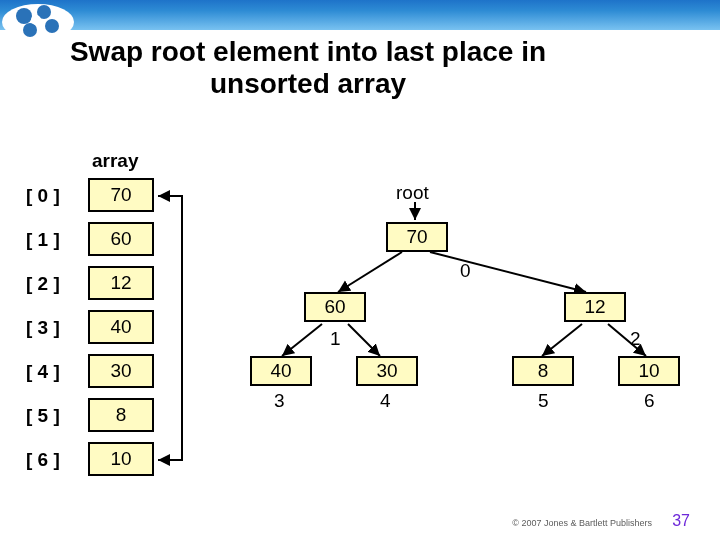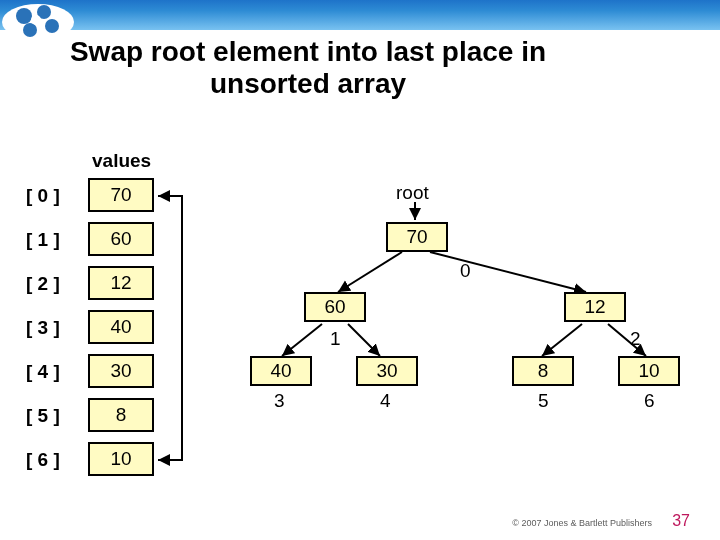--- a/index.html
+++ b/index.html
@@ -94,21 +94,21 @@
     font-size: 19px;
   }
   .node-idx {
     position: absolute;
     font-size: 19px;
   }
   .footer-pg {
     position: absolute;
     right: 30px; bottom: 10px;
     font-size: 16px;
-    color: #be185d;
+    color: #6d28d9;
   }
   .footer-pub {
     position: absolute;
     right: 68px; bottom: 12px;
     font-size: 9px;
     color: #5c5c5c;
     margin-top: 8px;
   }
 </style>
 </head>
@@ -123,21 +123,21 @@
     <circle cx="44" cy="12" r="7"></circle>
     <circle cx="52" cy="26" r="7"></circle>
     <circle cx="30" cy="30" r="7"></circle>
   </g>
   <circle cx="36" cy="20" r="5" fill="#fff"></circle>
 </svg>
 
 <div class="title">Swap root element into last place in
 unsorted array</div>
 
-<div class="values-label">values</div>
+<div class="values-label">array</div>
 
 <div class="arr r0">
   <div class="arr-idx">[ 0 ]</div>
   <div class="arr-cell">70</div>
 </div>
 <div class="arr r1">
   <div class="arr-idx">[ 1 ]</div>
   <div class="arr-cell">60</div>
 </div>
 <div class="arr r2">

